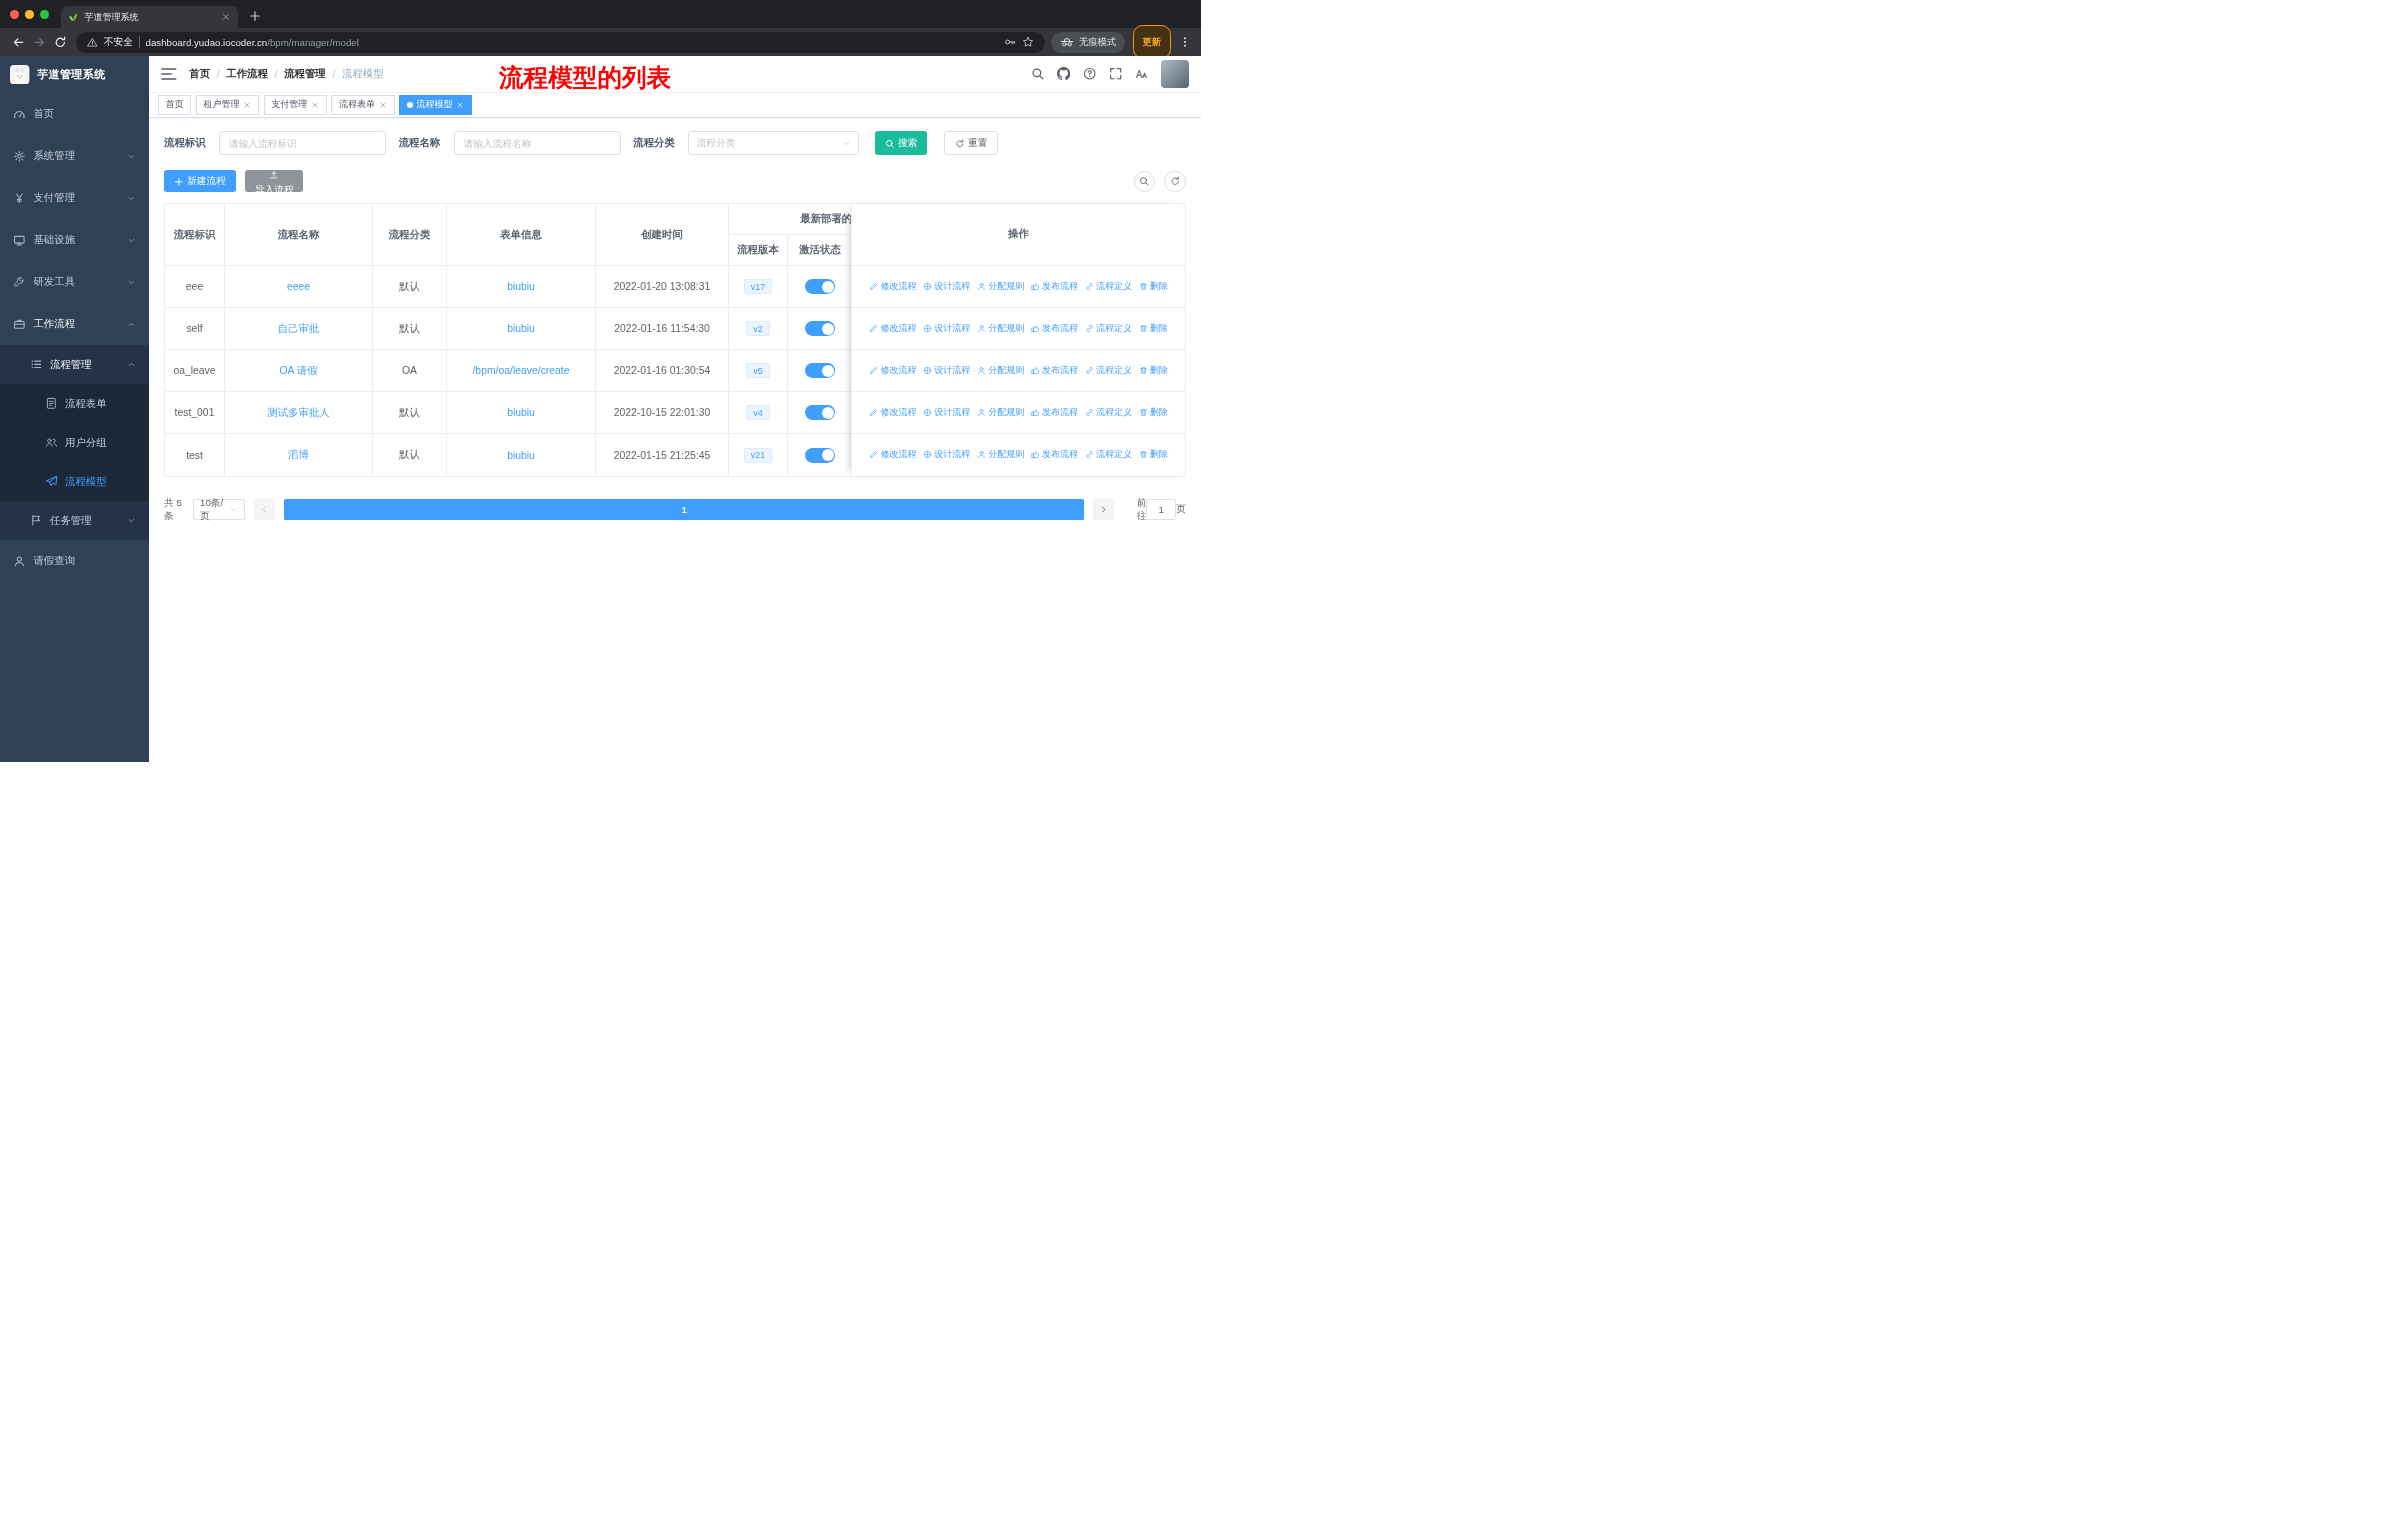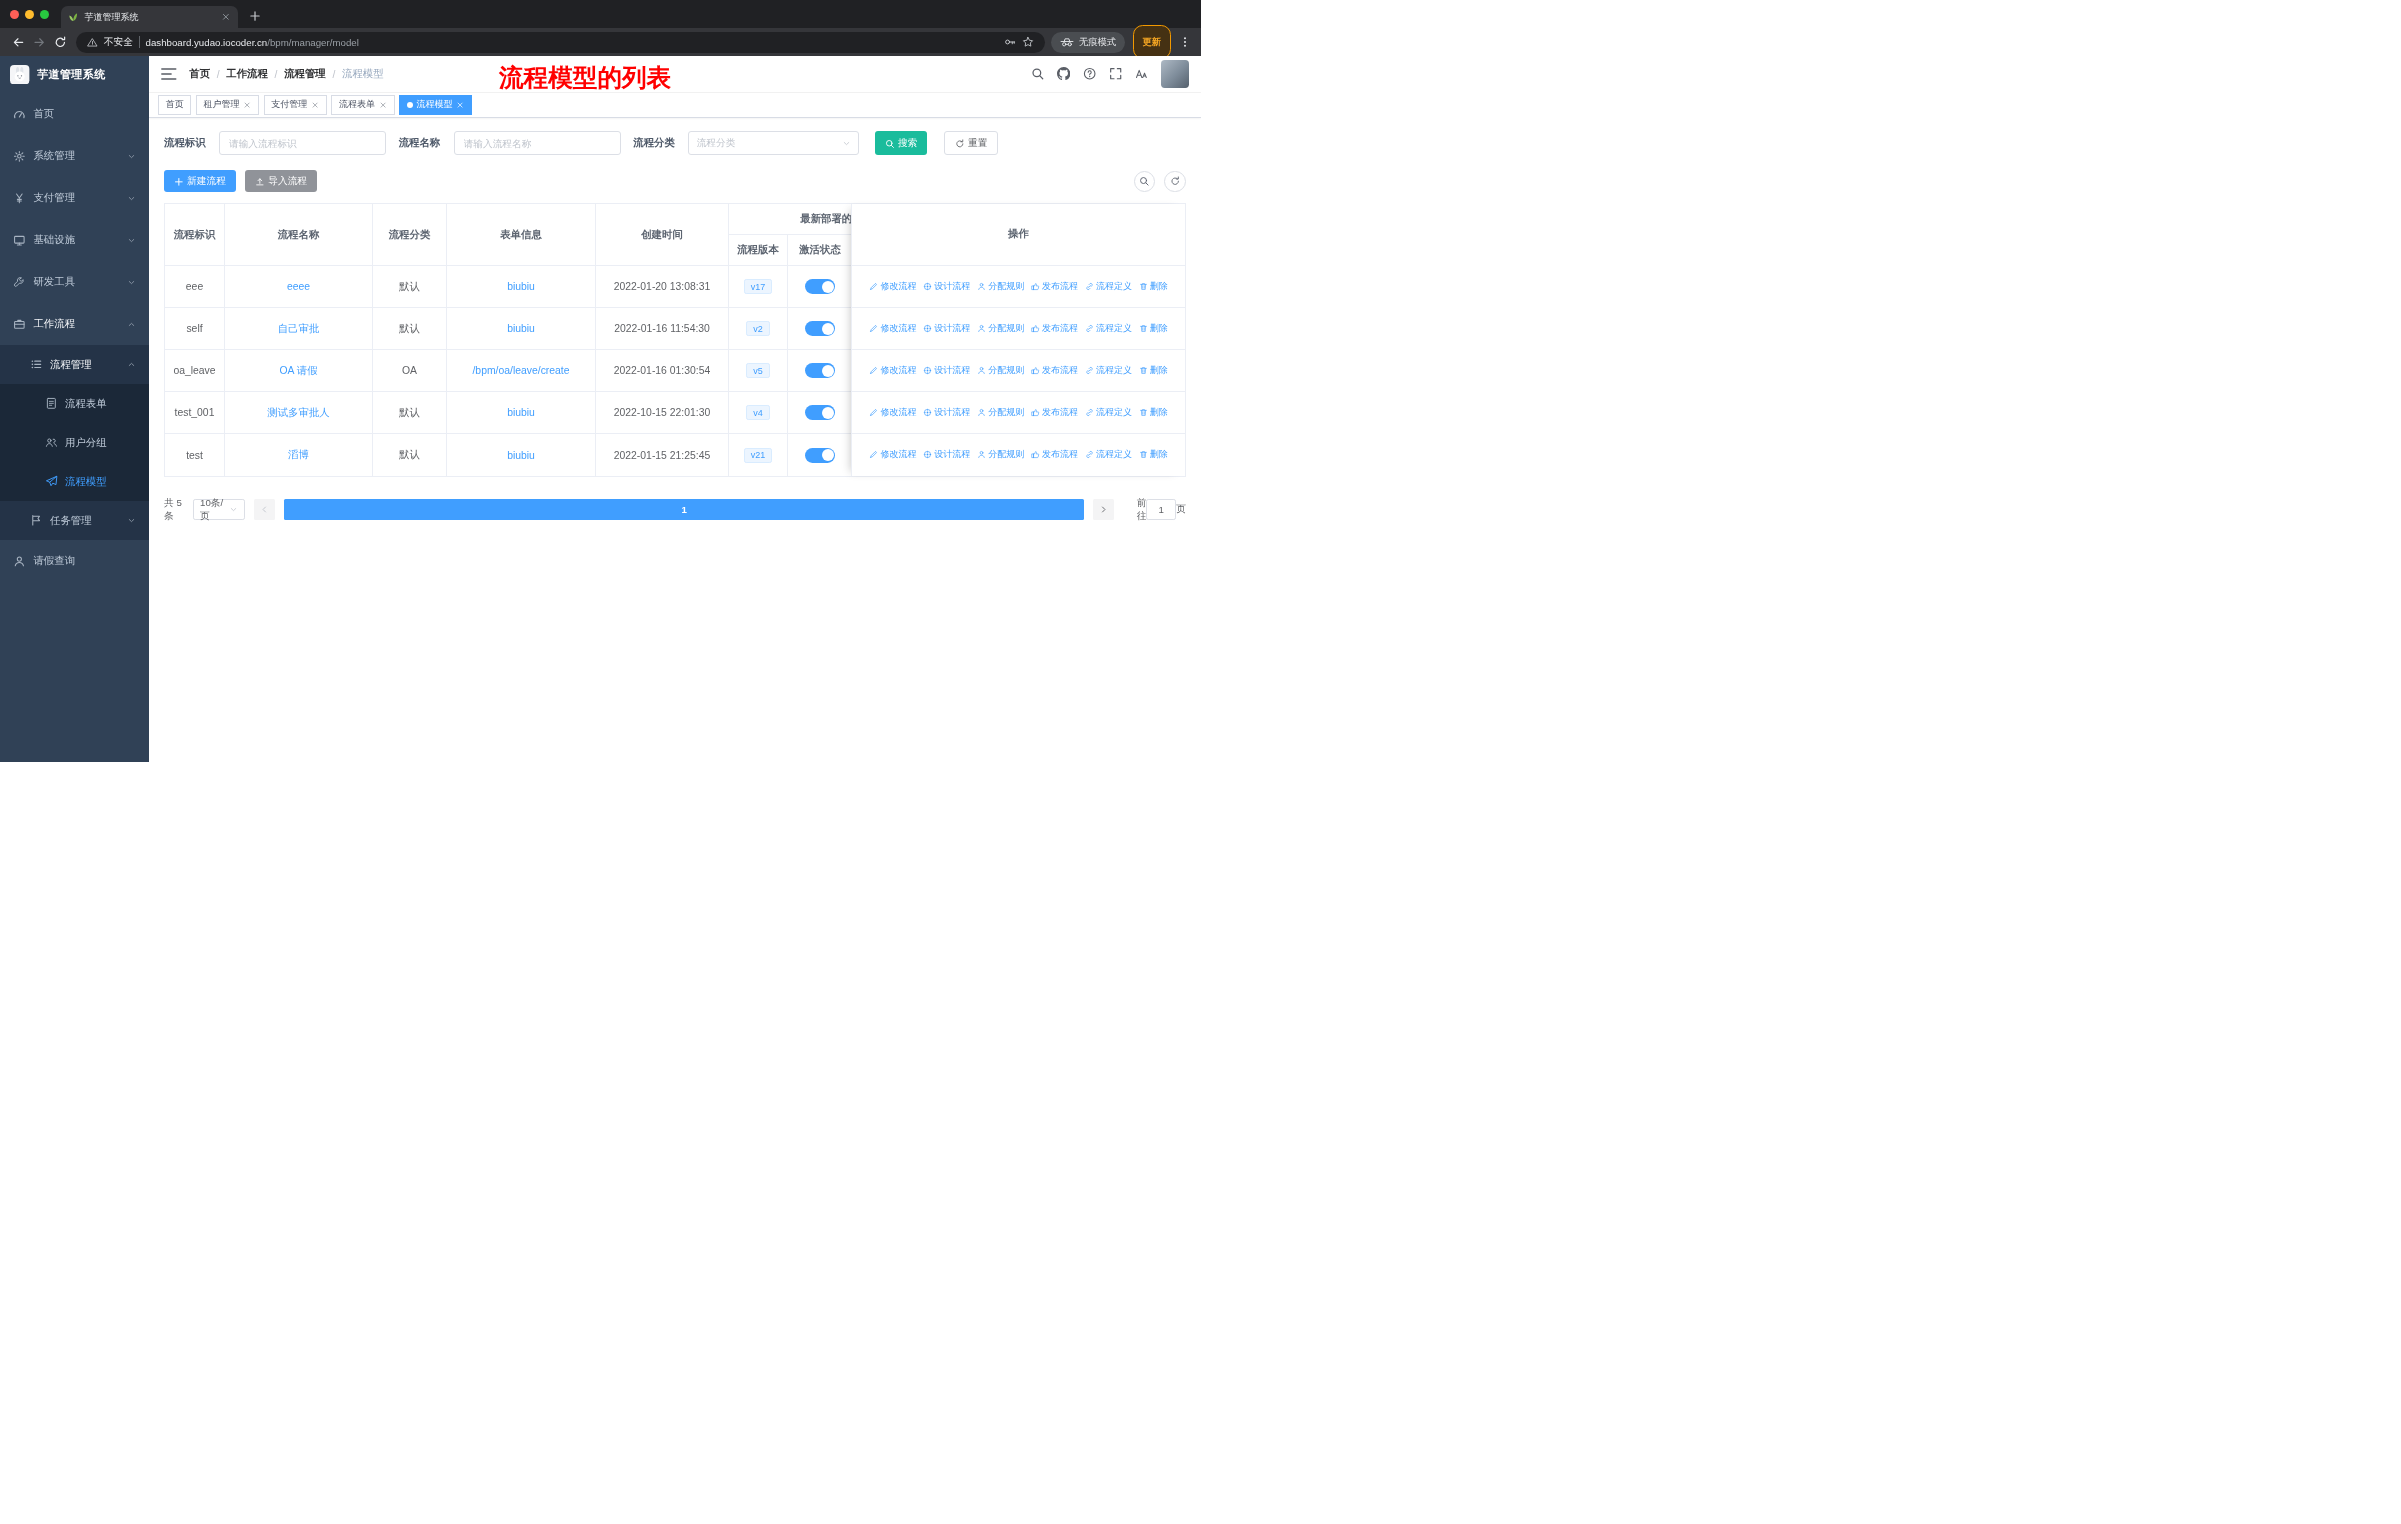--- a/index.html
+++ b/index.html
@@ -79,21 +79,21 @@
   .sel-ph { font-size:9.7px; color:#bfc4cc; }
   .sel-arrow { width:9px; height:9px; color:#c0c4cc; }
   .btn { height:24px; border:none; border-radius:3px; display:inline-flex; align-items:center; gap:3.7px; padding:0 9.7px; font-size:9.7px; cursor:pointer; font-family:Liberation Serif, serif; white-space:nowrap; }
   .btn .ico { width:9.7px; height:9.7px; }
   .btn-search { background:#1ABC9C; color:#fff; margin-left:15.6px; }
   .btn-reset { background:#fff; border:0.7px solid #dcdfe6; color:#606266; margin-left:17px; }
 
   
   .toolbar2 { display:flex; align-items:center; margin-bottom:10.4px; }
   .btn-create { background:#409EFF; color:#fff; height:22px; }
-  .btn-import { background:#909399; color:#fff; height:22px; margin-left:9.7px; }
+  .btn-import { background:#909399; color:#fff; height:22px; margin-left:9.7px;flex-direction:column; }
   .tb-right { margin-left:auto; display:flex; gap:9px; }
   .circle-btn { width:21.6px; height:21.6px; border-radius:50%; border:0.7px solid #dcdfe6; display:flex; align-items:center; justify-content:center; color:#5f6470; cursor:pointer; background:#fff; }
   .circle-btn .ico { width:10.4px; height:10.4px; }
 
   
   .tablewrap { position:relative; border:0.7px solid #ebeef5; width:1022px; }
   .thead, .trow { display:grid; grid-template-columns:60px 148px 74px 149px 133px 59px 65px 112px 1fr; }
   .thead { grid-template-rows:31px 30.5px; border-bottom:0.7px solid #ebeef5; }
   .hcell { display:flex; align-items:center; justify-content:center; border-right:0.7px solid #ebeef5; font-size:10.4px; font-weight:700; color:#5c6470; white-space:nowrap; overflow:visible; }
   .hcell.main { grid-row:1/3; }

